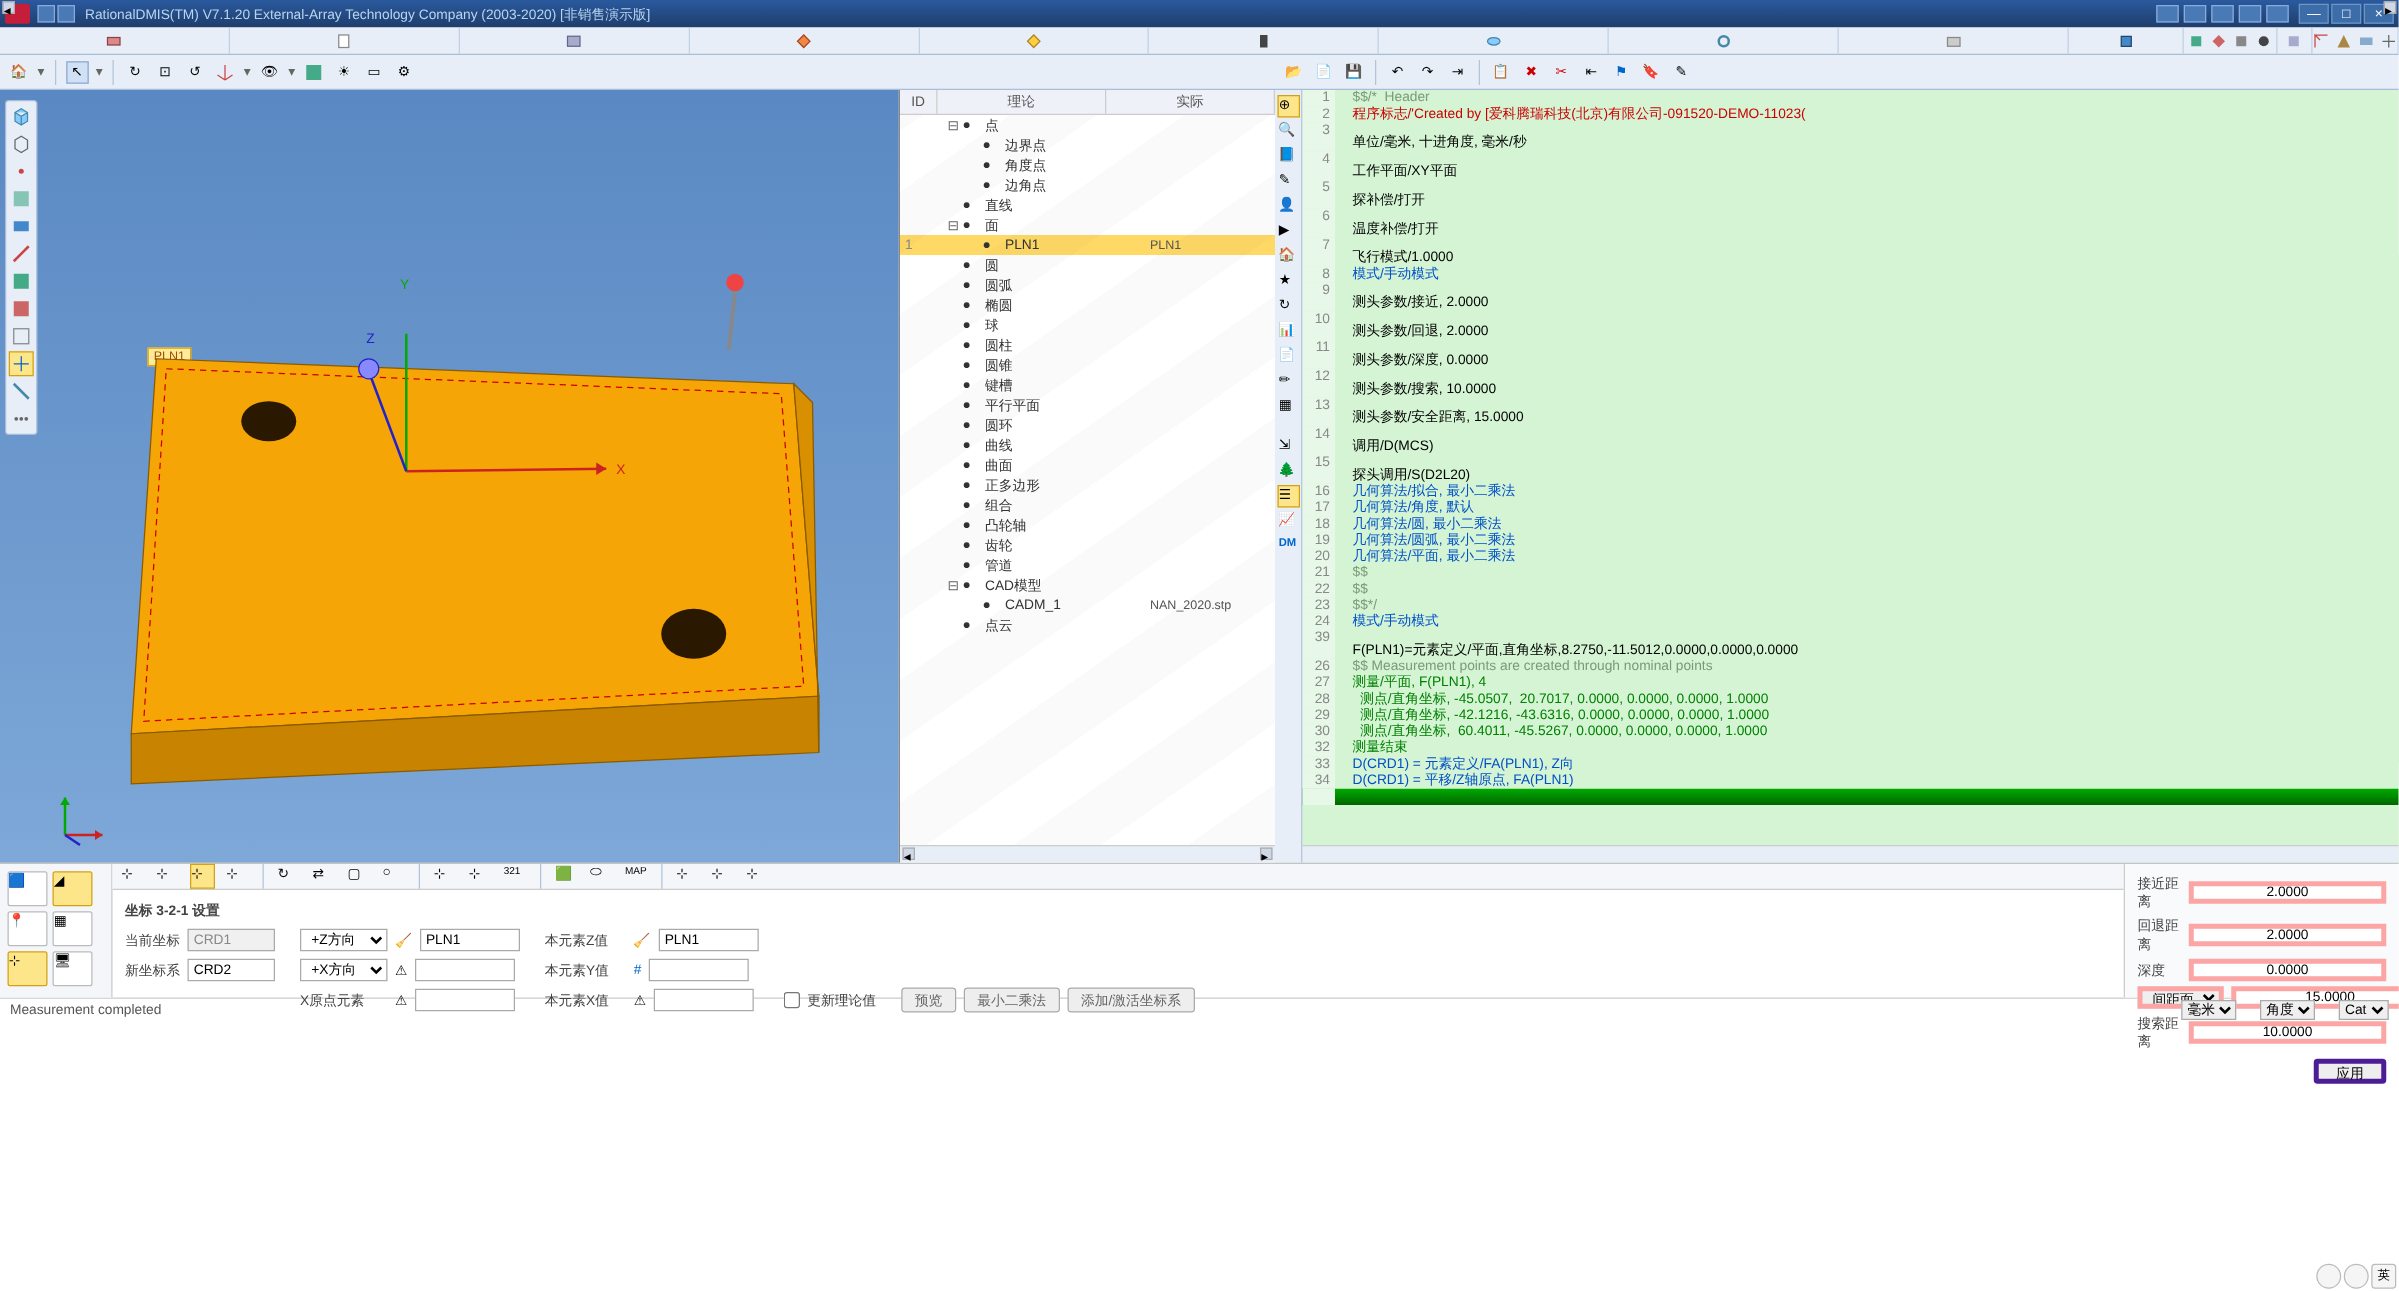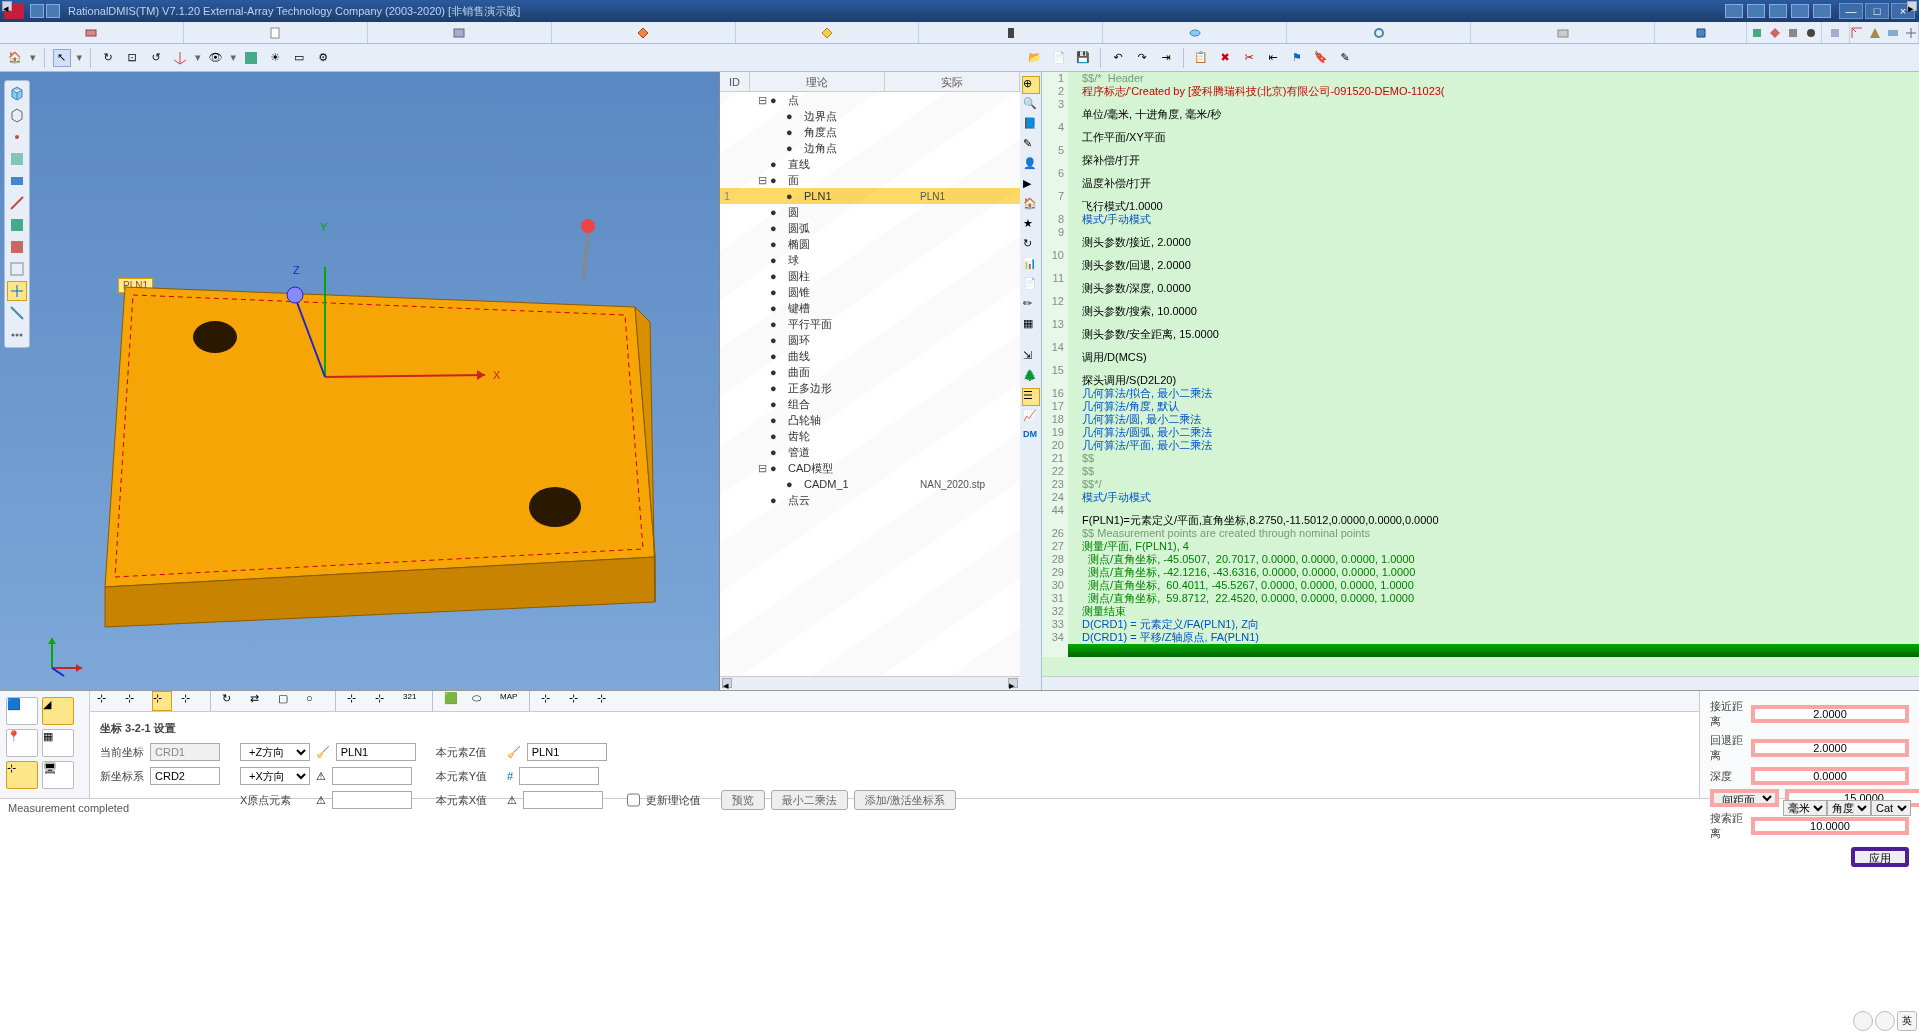--- a/index.html
+++ b/index.html
@@ -86,21 +86,21 @@
 .frow input.ro { background:#f0f0f0; color:#888; }
 .fbtn { height:20px; padding:0 10px; background:#eee; border:1px solid #aaa; border-radius:3px; color:#666; }
 .botright { width:220px; background:#f9fafb; border-left:1px solid #ccc; padding:8px 10px; display:flex; flex-direction:column; gap:4px; }
 .brow { display:flex; align-items:center; gap:6px; }
 .brow label { width:60px; color:#444; }
 .brow input,.brow select { flex:1; height:18px; border:4px solid #fca5a5; padding:0 4px; text-align:center; }
 .applybtn { align-self:flex-end; height:20px; padding:0 14px; background:#eee; border:4px solid #4c1d95; border-radius:3px; margin-top:2px; }
 
 
 .status { height:18px; background:#fff; border-top:1px solid #ccc; display:flex; align-items:center; padding:0 8px; color:#555; }
-.status .r { margin-left:auto; display:flex; gap:0; align-items:center; }
+.status .r { margin-left:auto; display:flex; gap:19px; align-items:center; }
 .status select { height:16px; border:1px solid #aaa; font-size:11px; }
 
 
 .edge { position:absolute; right:2px; bottom:2px; display:flex; gap:2px; }
 .ebtn { width:20px; height:20px; border:1px solid #bbb; border-radius:50%; background:#f5f5f5; }
 
 svg { display:block; }
 </style>
 </head>
 <body>
@@ -632,27 +632,26 @@
           <div class="cline"><span class="ln">15</span><span class="tx c-black">探头调用/S(D2L20)</span></div>
           <div class="cline"><span class="ln">16</span><span class="tx c-blue">几何算法/拟合, 最小二乘法</span></div>
           <div class="cline"><span class="ln">17</span><span class="tx c-blue">几何算法/角度, 默认</span></div>
           <div class="cline"><span class="ln">18</span><span class="tx c-blue">几何算法/圆, 最小二乘法</span></div>
           <div class="cline"><span class="ln">19</span><span class="tx c-blue">几何算法/圆弧, 最小二乘法</span></div>
           <div class="cline"><span class="ln">20</span><span class="tx c-blue">几何算法/平面, 最小二乘法</span></div>
           <div class="cline"><span class="ln">21</span><span class="tx c-gray">$$</span></div>
           <div class="cline"><span class="ln">22</span><span class="tx c-gray">$$</span></div>
           <div class="cline"><span class="ln">23</span><span class="tx c-gray">$$*/</span></div>
           <div class="cline"><span class="ln">24</span><span class="tx c-blue">模式/手动模式</span></div>
-          <div class="cline"><span class="ln">44</span><span class="tx c-black">F(PLN1)=元素定义/平面,直角坐标,8.2750,-11.5012,0.0000,0.0000,0.0000</span></div>
+          <div class="cline"><span class="ln">39</span><span class="tx c-black">F(PLN1)=元素定义/平面,直角坐标,8.2750,-11.5012,0.0000,0.0000,0.0000</span></div>
           <div class="cline"><span class="ln">26</span><span class="tx c-gray">$$ Measurement points are created through nominal points</span></div>
           <div class="cline"><span class="ln">27</span><span class="tx c-green">测量/平面, F(PLN1), 4</span></div>
           <div class="cline"><span class="ln">28</span><span class="tx c-green">  测点/直角坐标, -45.0507,  20.7017, 0.0000, 0.0000, 0.0000, 1.0000</span></div>
           <div class="cline"><span class="ln">29</span><span class="tx c-green">  测点/直角坐标, -42.1216, -43.6316, 0.0000, 0.0000, 0.0000, 1.0000</span></div>
           <div class="cline"><span class="ln">30</span><span class="tx c-green">  测点/直角坐标,  60.4011, -45.5267, 0.0000, 0.0000, 0.0000, 1.0000</span></div>
-          <div class="cline"><span class="ln">31</span><span class="tx c-green">  测点/直角坐标,  59.8712,  22.4520, 0.0000, 0.0000, 0.0000, 1.0000</span></div>
           <div class="cline"><span class="ln">32</span><span class="tx c-green">测量结束</span></div>
           <div class="cline"><span class="ln">33</span><span class="tx c-blue">D(CRD1) = 元素定义/FA(PLN1), Z向</span></div>
           <div class="cline"><span class="ln">34</span><span class="tx c-blue">D(CRD1) = 平移/Z轴原点, FA(PLN1)</span></div>
           <div class="cline hl"><span class="ln"></span><span class="tx">&nbsp;</span></div>
         </div>
       <div class="codescroll">
         <div style="position:absolute;left:2px;top:1px;width:10px;height:10px;background:#d0d8e8;border:1px solid #aaa">◂</div>
         <div style="position:absolute;right:2px;top:1px;width:10px;height:10px;background:#d0d8e8;border:1px solid #aaa">▸</div>
       </div>
     </div>

